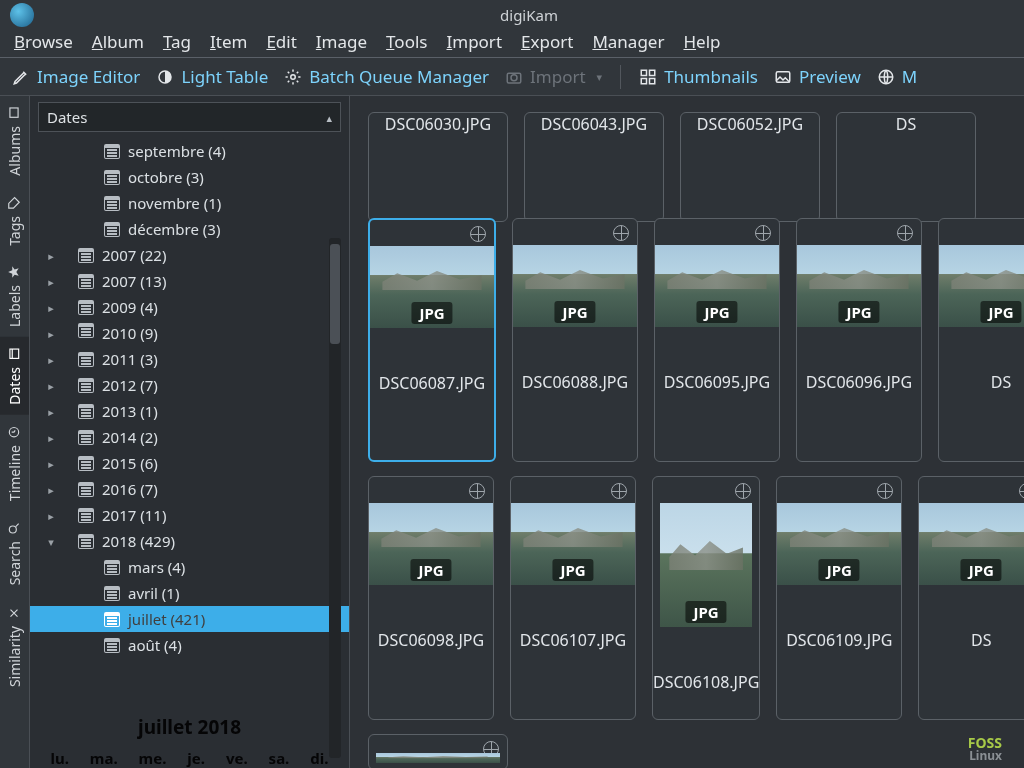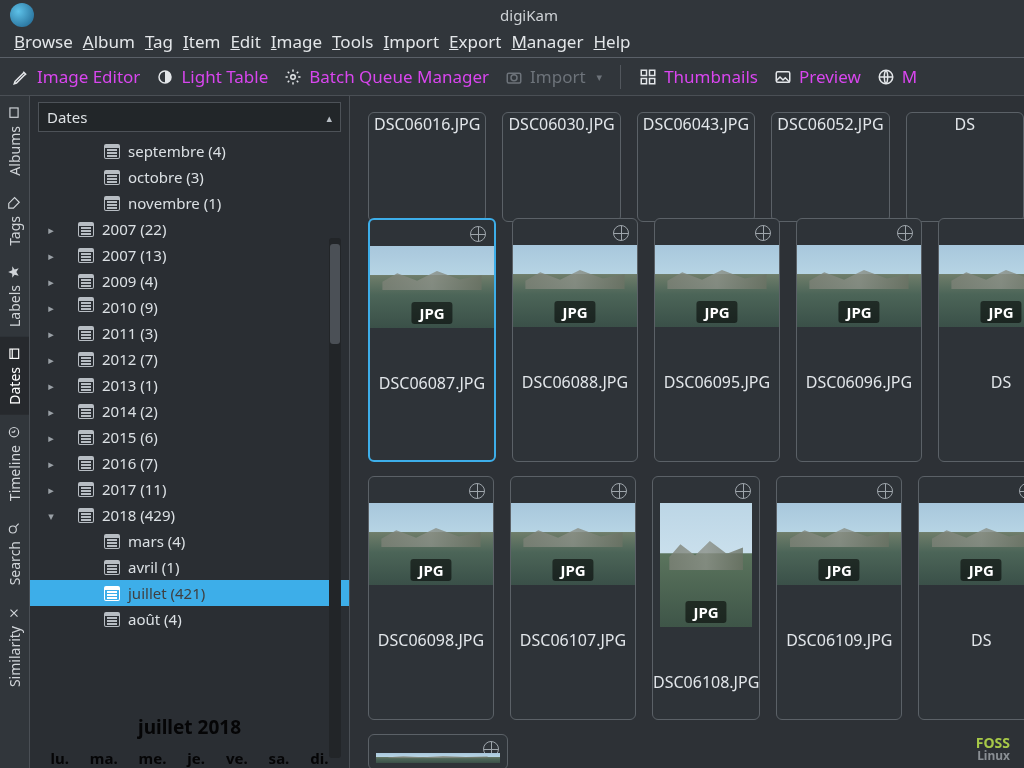--- a/index.html
+++ b/index.html
@@ -4,27 +4,27 @@
 <style>
 * { margin: 0; padding: 0; box-sizing: border-box; font-family: "Noto Sans", "DejaVu Sans", sans-serif; }
 body { background: #31363b; color: #eff0f1; width: 1024px; height: 768px; overflow: hidden; position: relative; }
 
 
 .titlebar { height: 30px; display: flex; align-items: center; background: #31363b; }
 .titlebar .app-icon { width: 24px; height: 24px; margin-left: 10px; border-radius: 50%; background: radial-gradient(circle at 35% 35%, #5dc1e8, #1c5f8a); }
 .titlebar .title { flex: 1; text-align: center; font-size: 15px; color: #cfd3d7; }
 
 
-.menubar { height: 28px; display: flex; align-items: flex-end; gap: 10px; padding: 0 14px 4px; background: #31363b; border-bottom: 1px solid #5a6068; }
+.menubar { height: 28px; display: flex; align-items: flex-end; gap: 19px; padding: 0 14px 4px; background: #31363b; border-bottom: 1px solid #5a6068; }
 .menubar span { font-size: 17px; color: #e3e6e9; cursor: pointer; }
 .menubar span::first-letter { text-decoration: underline; }
 
 
 .toolbar { height: 38px; display: flex; align-items: center; gap: 16px; padding: 0 12px; background: #31363b; border-bottom: 1px solid #4a4f55; white-space: nowrap; overflow: hidden; }
-.toolbar .tbtn { display: inline-flex; align-items: center; gap: 7px; font-size: 17px; color: #d946ef; cursor: pointer; }
+.toolbar .tbtn { display: inline-flex; align-items: center; gap: 7px; font-size: 17px; color: #7dd3fc; cursor: pointer; }
 .toolbar .tbtn.disabled { color: #6d737a; }
 .toolbar .tbtn svg, .toolbar .tbtn .ico { width: 18px; height: 18px; }
 .toolbar .sep { width: 1px; height: 24px; background: #52575d; margin: 0 2px; }
 .toolbar .drop::after { content: "▾"; font-size: 11px; margin-left: 4px; color: #6d737a; }
 
 
 .main { display: flex; height: calc(100% - 96px); }
 
 
 .vtabs { width: 30px; background: #31363b; display: flex; flex-direction: column; border-right: 1px solid #4a4f55; }
@@ -63,21 +63,21 @@
 .thumb-cell .globe::before { content: ""; position: absolute; left: 50%; top: 0; width: 1px; height: 100%; background: #9ea5ab; }
 .thumb-cell .globe::after { content: ""; position: absolute; top: 50%; left: 0; height: 1px; width: 100%; background: #9ea5ab; }
 .thumb-img { width: 124px; height: 82px; margin: 26px 0 6px; position: relative; overflow: hidden; background: linear-gradient(to bottom, #a8c7dc 0%, #b6d4e4 35%, #6f7d6a 36%, #4c6558 60%, #3a5048 100%); }
 .thumb-img.tall { height: 124px; width: 92px; background: linear-gradient(to bottom, #bcd6e6 0%, #c9dfec 40%, #5b745d 41%, #3e5548 100%); }
 .thumb-img::after { content: ""; position: absolute; left: 10%; top: 28%; width: 80%; height: 26%; background: linear-gradient(90deg, #7c8176 0%, #8c9188 50%, #6b7264 100%); opacity: .8; clip-path: polygon(0 60%, 15% 20%, 35% 55%, 55% 10%, 78% 50%, 100% 30%, 100% 100%, 0 100%); }
 .thumb-img .badge { position: absolute; bottom: 4px; left: 50%; transform: translateX(-50%); background: rgba(0,0,0,.55); color: #fff; font-size: 15px; font-weight: bold; padding: 1px 8px; border-radius: 3px; }
 .thumb-label { font-size: 16px; color: #e2e6ea; margin: 38px 0 10px; }
 .label-only .thumb-label { margin-top: 0; }
 .thumb-cell.h-full { min-height: 244px; }
 
-.watermark { position: absolute; right: 14px; bottom: 6px; font-size: 14px; font-weight: bold; line-height: 1; text-align: right; }
+.watermark { position: absolute; right: 22px; bottom: 6px; font-size: 14px; font-weight: bold; line-height: 1; text-align: right; }
 .watermark .a { color: #a7c948; }
 .watermark .b { color: #8a8f94; font-size: 12px; }
 
 </style>
 </head>
 <body>
 
 <div class="titlebar">
   <div class="app-icon"></div>
   <div class="title">digiKam</div>
@@ -223,20 +223,27 @@
           </span>
         </div>
         <div class="tree-row">
           <span class="exp" style="padding-left:0"></span>
           <span style="padding-left:46px; display:inline-flex; align-items:center">
             <span class="ico-cal"></span>
             <span>novembre (1)</span>
           </span>
         </div>
         <div class="tree-row">
+          <span class="exp" style="padding-left:0"></span>
+          <span style="padding-left:46px; display:inline-flex; align-items:center">
+            <span class="ico-cal"></span>
+            <span>décembre (3)</span>
+          </span>
+        </div>
+        <div class="tree-row">
           <span class="exp" style="padding-left:0">▸</span>
           <span style="padding-left:20px; display:inline-flex; align-items:center">
             <span class="ico-cal"></span>
             <span>2007 (22)</span>
           </span>
         </div>
         <div class="tree-row">
           <span class="exp" style="padding-left:0">▸</span>
           <span style="padding-left:20px; display:inline-flex; align-items:center">
             <span class="ico-cal"></span>
@@ -358,23 +365,20 @@
 
     <div class="scrollbar-v">
         <div class="thumb"></div>
       </div>
   </div>
 
   <div class="thumbs">
 
     <div class="thumbs-row labels-only" id="row0">
         <div class="thumb-cell label-only" style="height: 110px;">
-          <div class="thumb-label">DSC06016.JPG</div>
-        </div>
-        <div class="thumb-cell label-only" style="height: 110px;">
           <div class="thumb-label">DSC06030.JPG</div>
         </div>
         <div class="thumb-cell label-only" style="height: 110px;">
           <div class="thumb-label">DSC06043.JPG</div>
         </div>
         <div class="thumb-cell label-only" style="height: 110px;">
           <div class="thumb-label">DSC06052.JPG</div>
         </div>
         <div class="thumb-cell label-only" style="height: 110px;">
           <div class="thumb-label">DS</div>

